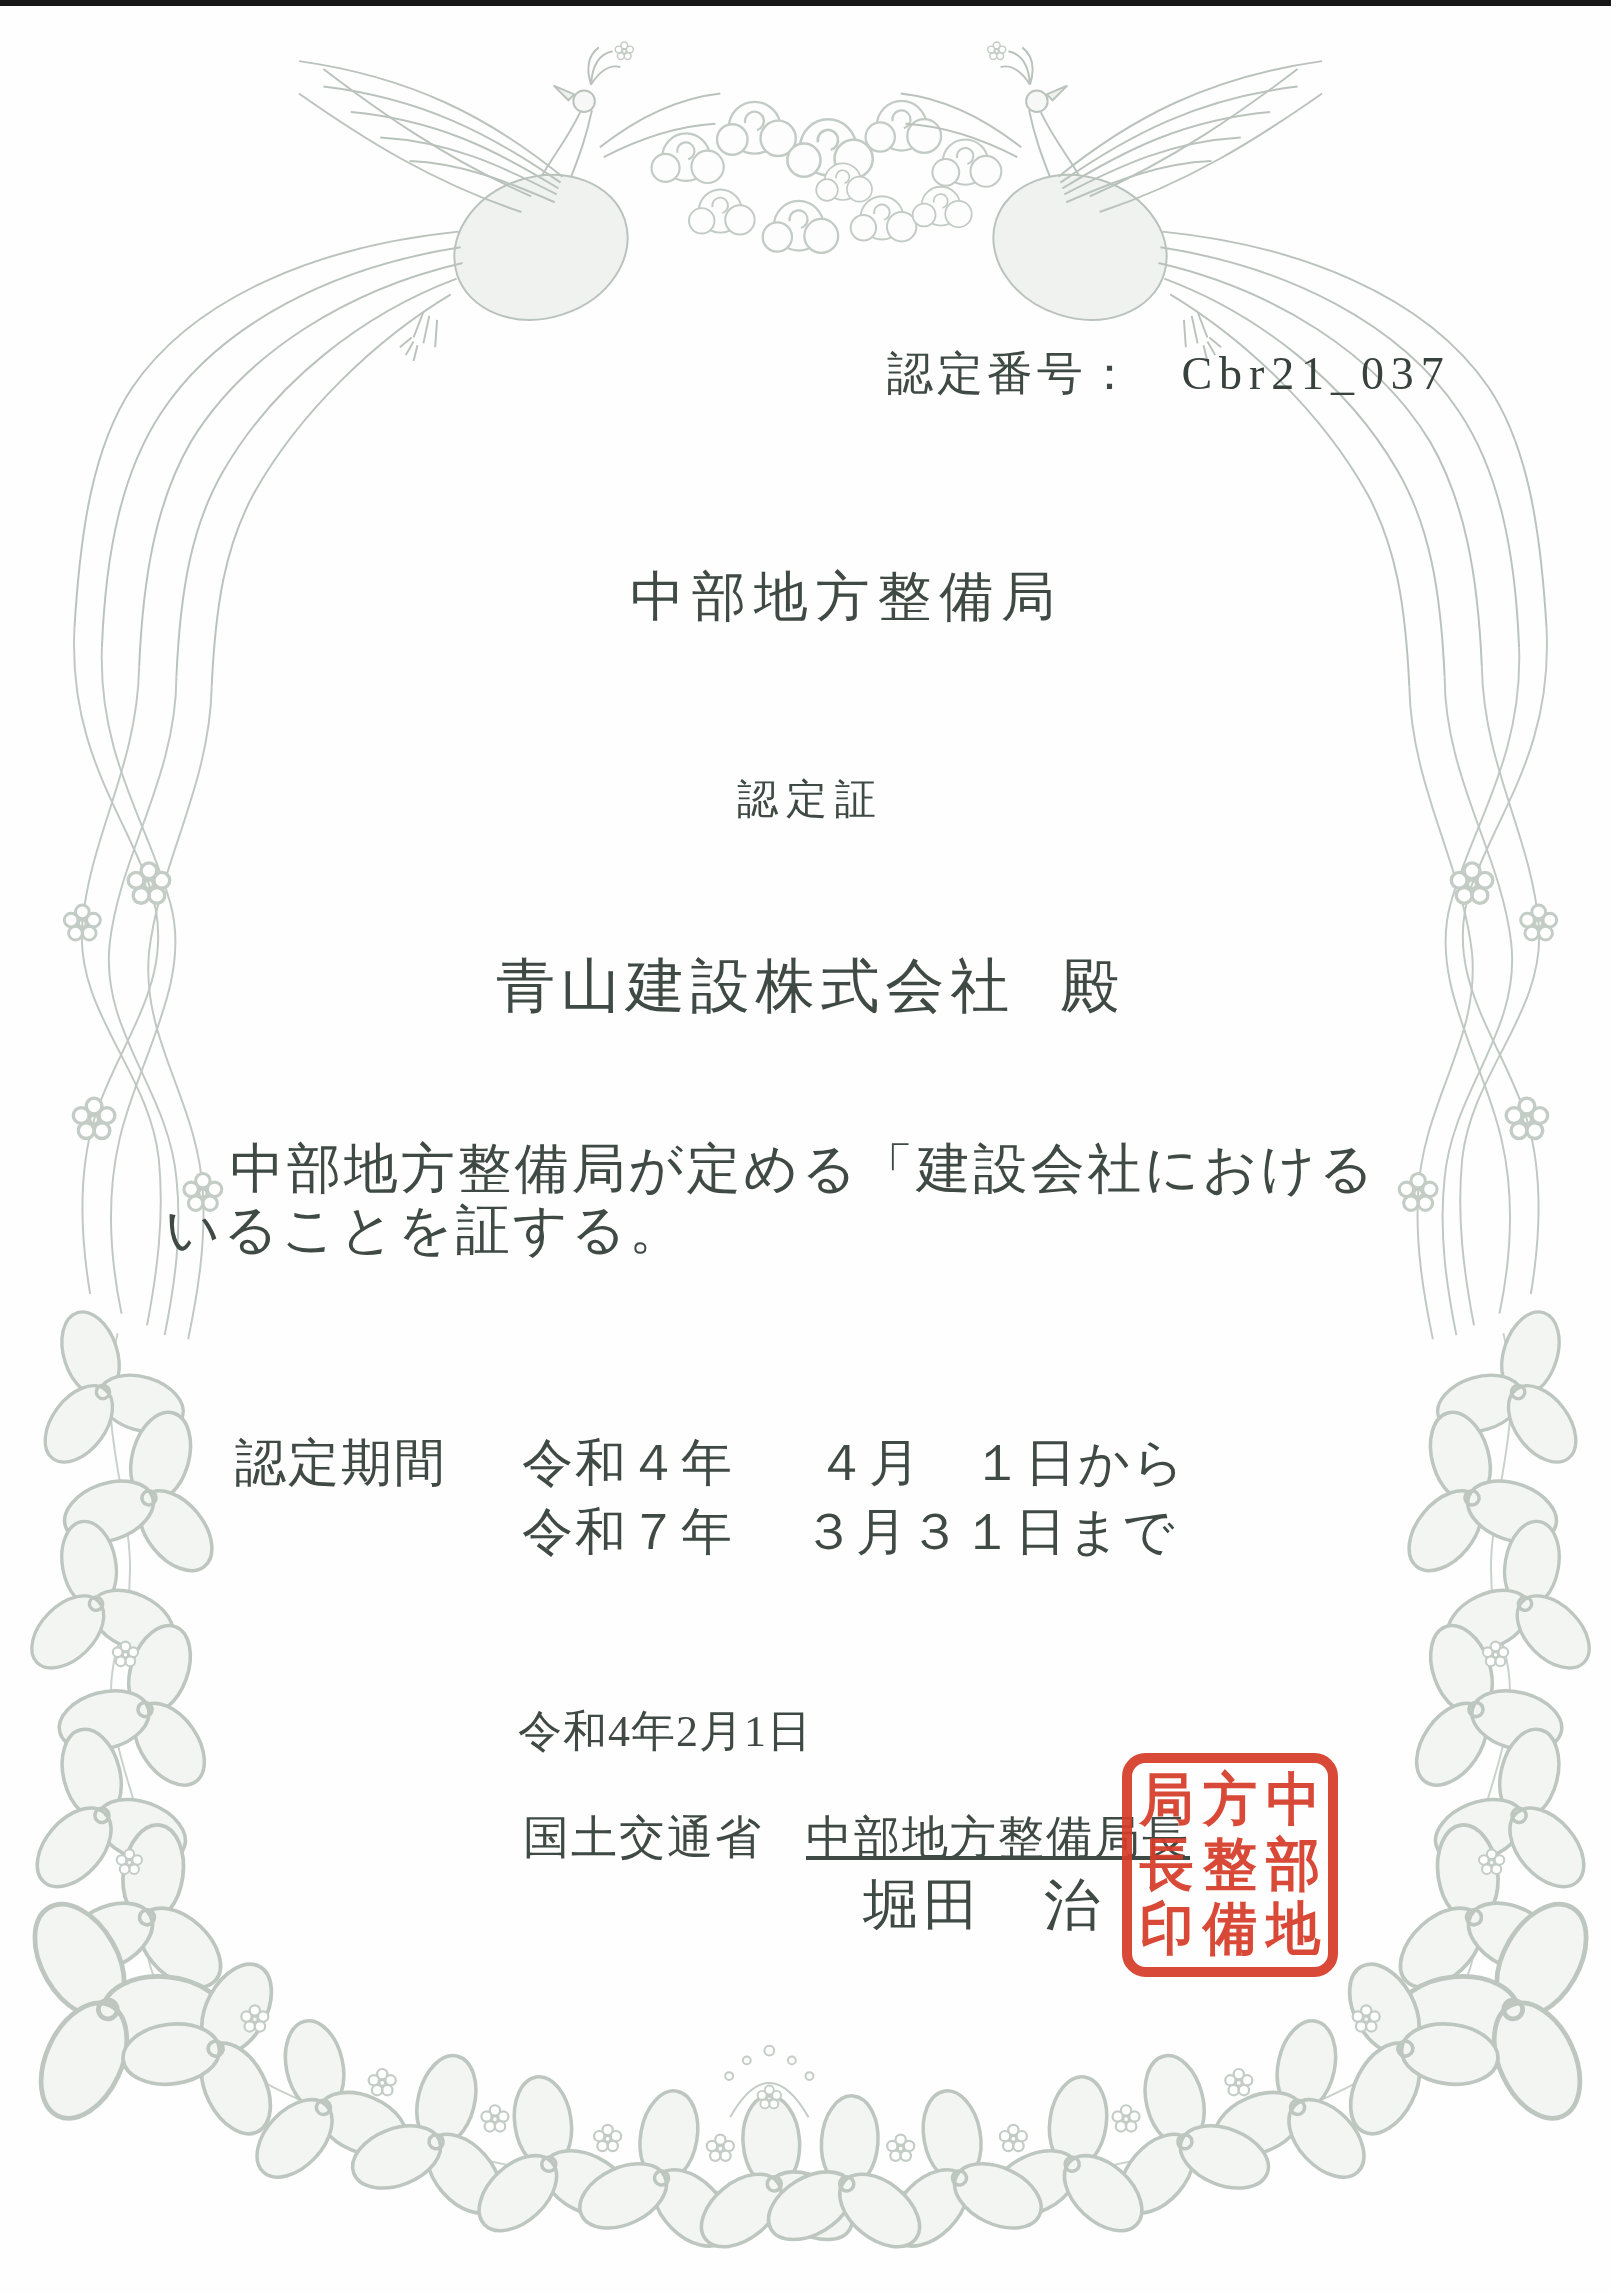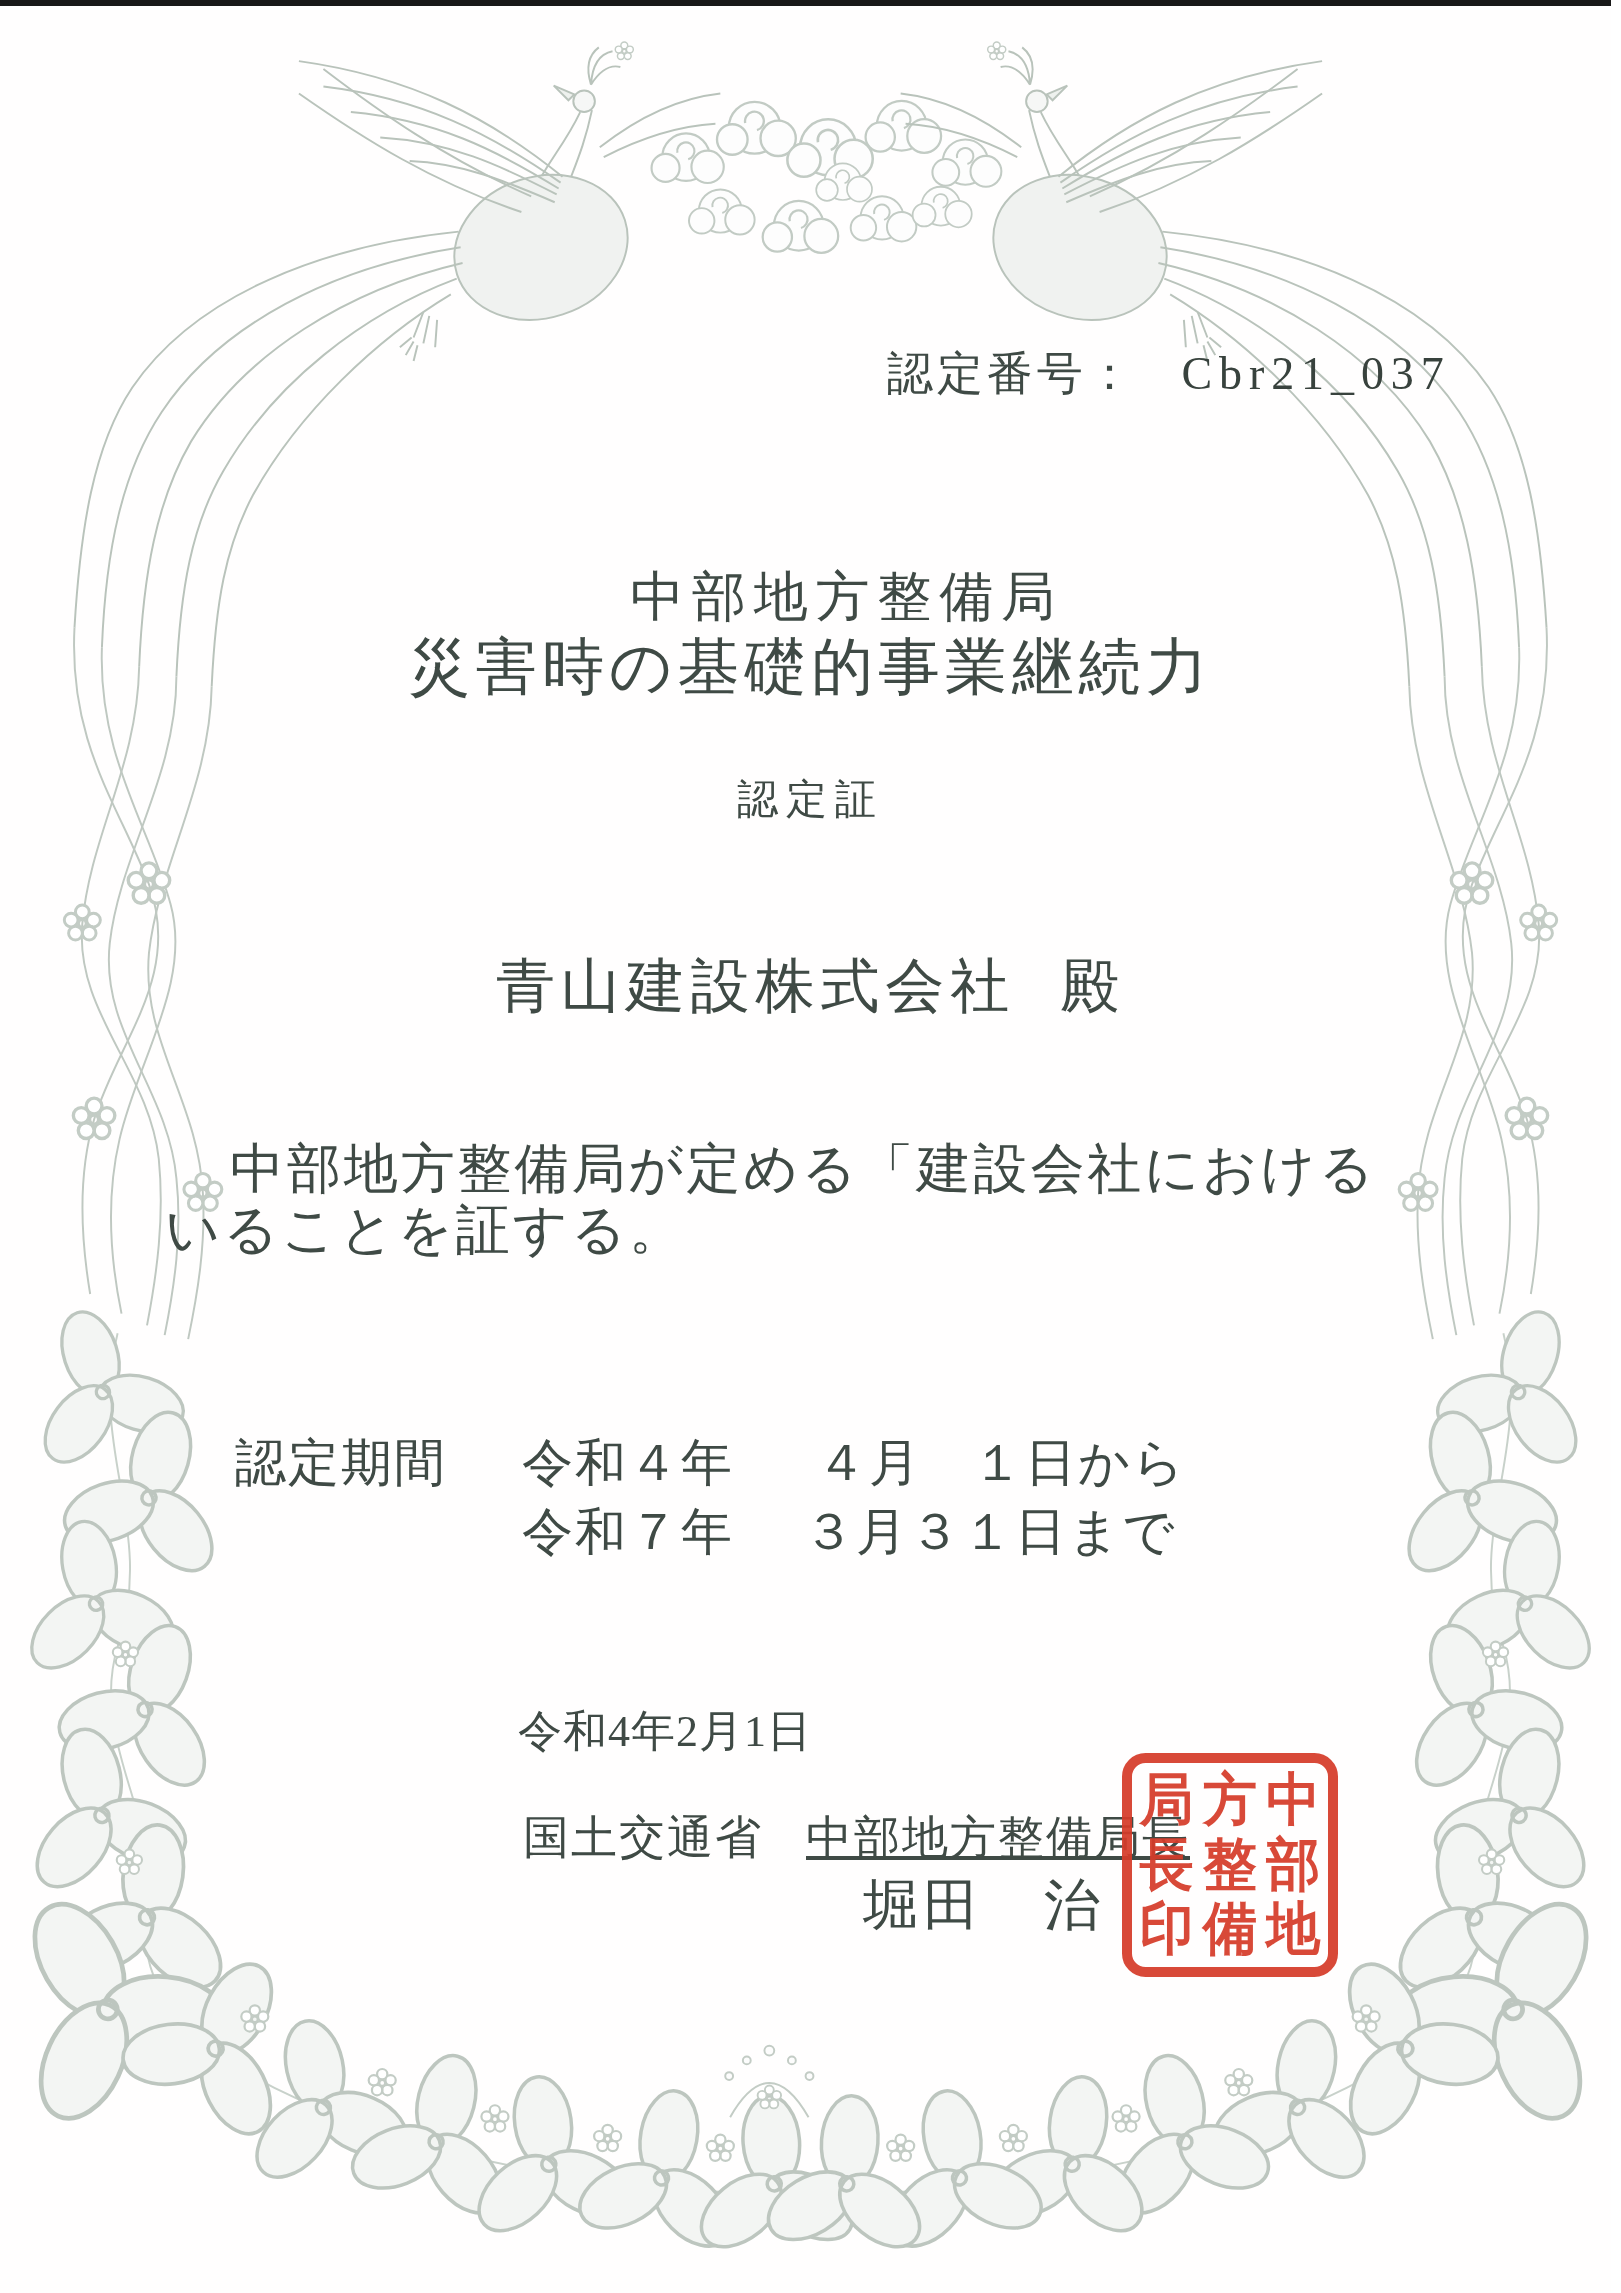--- a/index.html
+++ b/index.html
@@ -181,21 +181,20 @@
         <circle cx="826" cy="2118" r="4"></circle>
       <use href="#fl" transform="translate(785,2140) scale(1.3)"></use>
     </g>
   </svg>
 
   <div class="txt cert-no">
     <span>認定番号：</span><span class="val">Cbr21_037</span>
   </div>
 
   <div class="txt org-line">中部地方整備局</div>
-  <div class="txt program-title">災害時の基礎的事業継続力</div>
   <div class="txt cert-title">認定証</div>
 
   <div class="txt recipient">
     <span>青山建設株式会社</span><span class="honor">殿</span>
   </div>
 
   <div class="body-text">
     <div class="bl">中部地方整備局が定める「建設会社における</div>
     <div class="bl">いることを証する。</div>
   </div>

